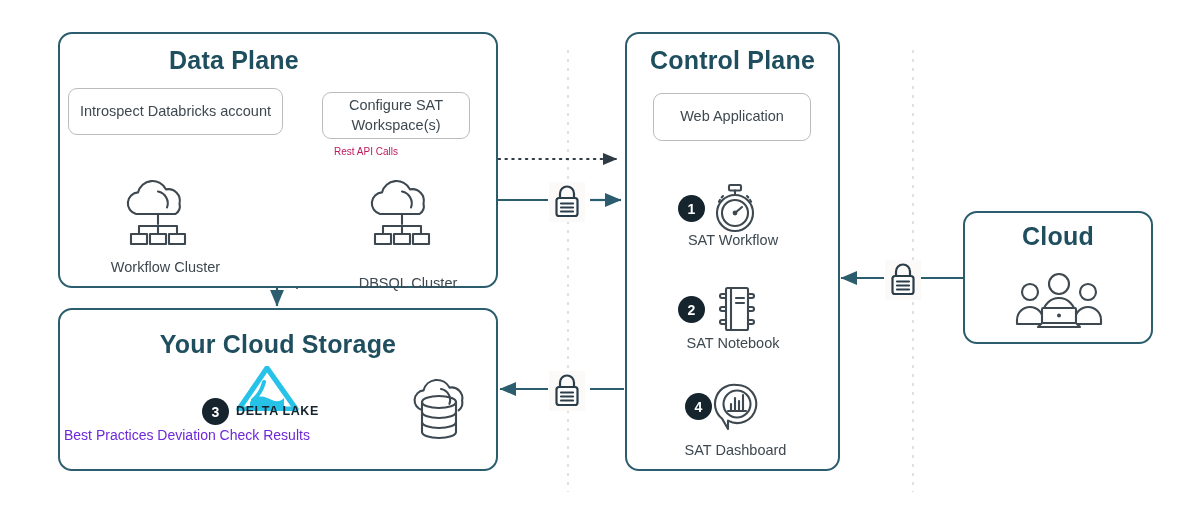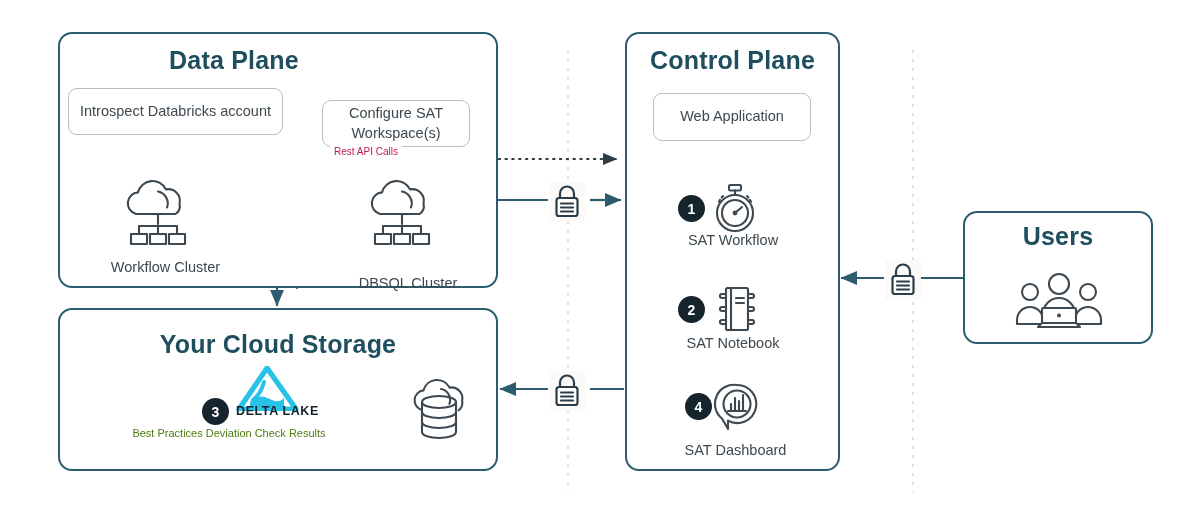--- a/index.html
+++ b/index.html
@@ -58,23 +58,23 @@
   }
   .cap {
     position: absolute;
     text-align: center;
     color: #3d4850;
     font-size: 14.5px;
     white-space: nowrap;
   }
   .cap-wide {
     position: absolute;
-    text-align: center;
-    color: #4d7c0f;
-    font-size: 11px;
+    text-align: left;
+    color: #6d28d9;
+    font-size: 14px;
   }
   .icon-abs {
     position: absolute;
   }
   .num-badge {
     position: absolute;
     width: 27px;
     height: 27px;
     border-radius: 50%;
     background: #16242e;
@@ -154,21 +154,21 @@
   </svg>
 
   <div class="panel" style="left:58px; top:32px; width:440px; height:256px;"></div>
 
   <div class="panel-title" style="left:58px; top:46px; width:352px;">Data Plane</div>
 
   <div class="inner-box" style="left:68px; top:88px; width:215px; height:47px;">
     <span>Introspect Databricks account</span>
   </div>
 
-  <div class="inner-box" style="left:322px; top:100px; width:148px; height:47px;">
+  <div class="inner-box" style="left:322px; top:92px; width:148px; height:47px;">
     <span>Configure SAT Workspace(s)</span>
   </div>
 
   <div class="label-rest" style="left:330px; top:146px;">Rest API Calls</div>
 
   <div class="icon-abs" style="left:118px; top:178px; width:92px; height:72px;">
     <svg viewBox="0 0 92 72" width="92" height="72">
       <g fill="none" stroke="#3d4850" stroke-width="2.1" stroke-linecap="round" stroke-linejoin="round">
         <path d="M18,36 a11,11 0 0 1 2,-21.6 a15,15 0 0 1 28,-3 a11.5,11.5 0 0 1 13.5,14 a10,10 0 0 1 -4,10.6 z"></path>
         <path d="M40,13.5 a12,12 0 0 1 9,16"></path>
@@ -283,21 +283,21 @@
         <line x1="22" y1="29" x2="22" y2="16"></line>
         <line x1="26" y1="29" x2="26" y2="19"></line>
         <line x1="30" y1="29" x2="30" y2="13"></line>
       </g>
     </svg>
   </div>
   <div class="cap" style="left:658px; top:442px; width:155px;">SAT Dashboard</div>
 
   <div class="panel" style="left:963px; top:211px; width:190px; height:133px;"></div>
 
-  <div class="panel-title" style="left:963px; top:222px; width:190px;">Users</div>
+  <div class="panel-title" style="left:963px; top:222px; width:190px;">Cloud</div>
 
   <div class="icon-abs" style="left:1009px; top:272px; width:100px; height:62px;">
     <svg viewBox="0 0 100 62" width="100" height="62">
       <g fill="none" stroke="#3d4850" stroke-width="2.1" stroke-linecap="round" stroke-linejoin="round">
 
         <circle cx="50" cy="12" r="10"></circle>
         <path d="M34,42 a16,16 0 0 1 32,0"></path>
 
         <circle cx="21" cy="20" r="8"></circle>
         <path d="M8,48 a13,13 0 0 1 26,0 L34,52 L8,52 z"></path>

